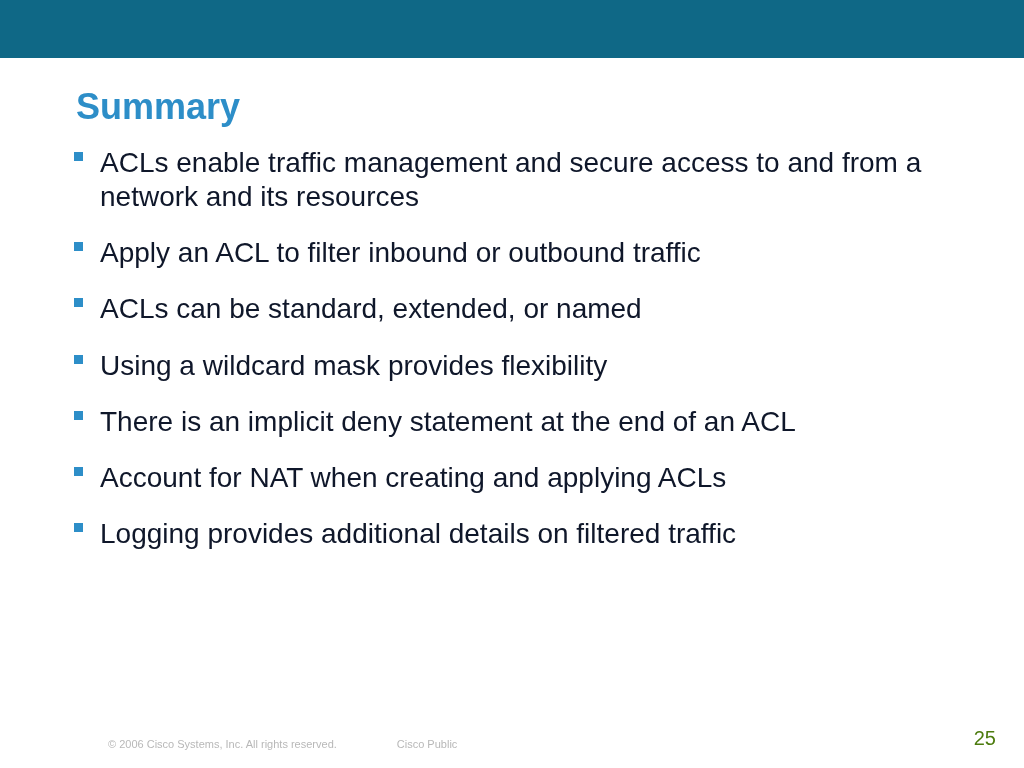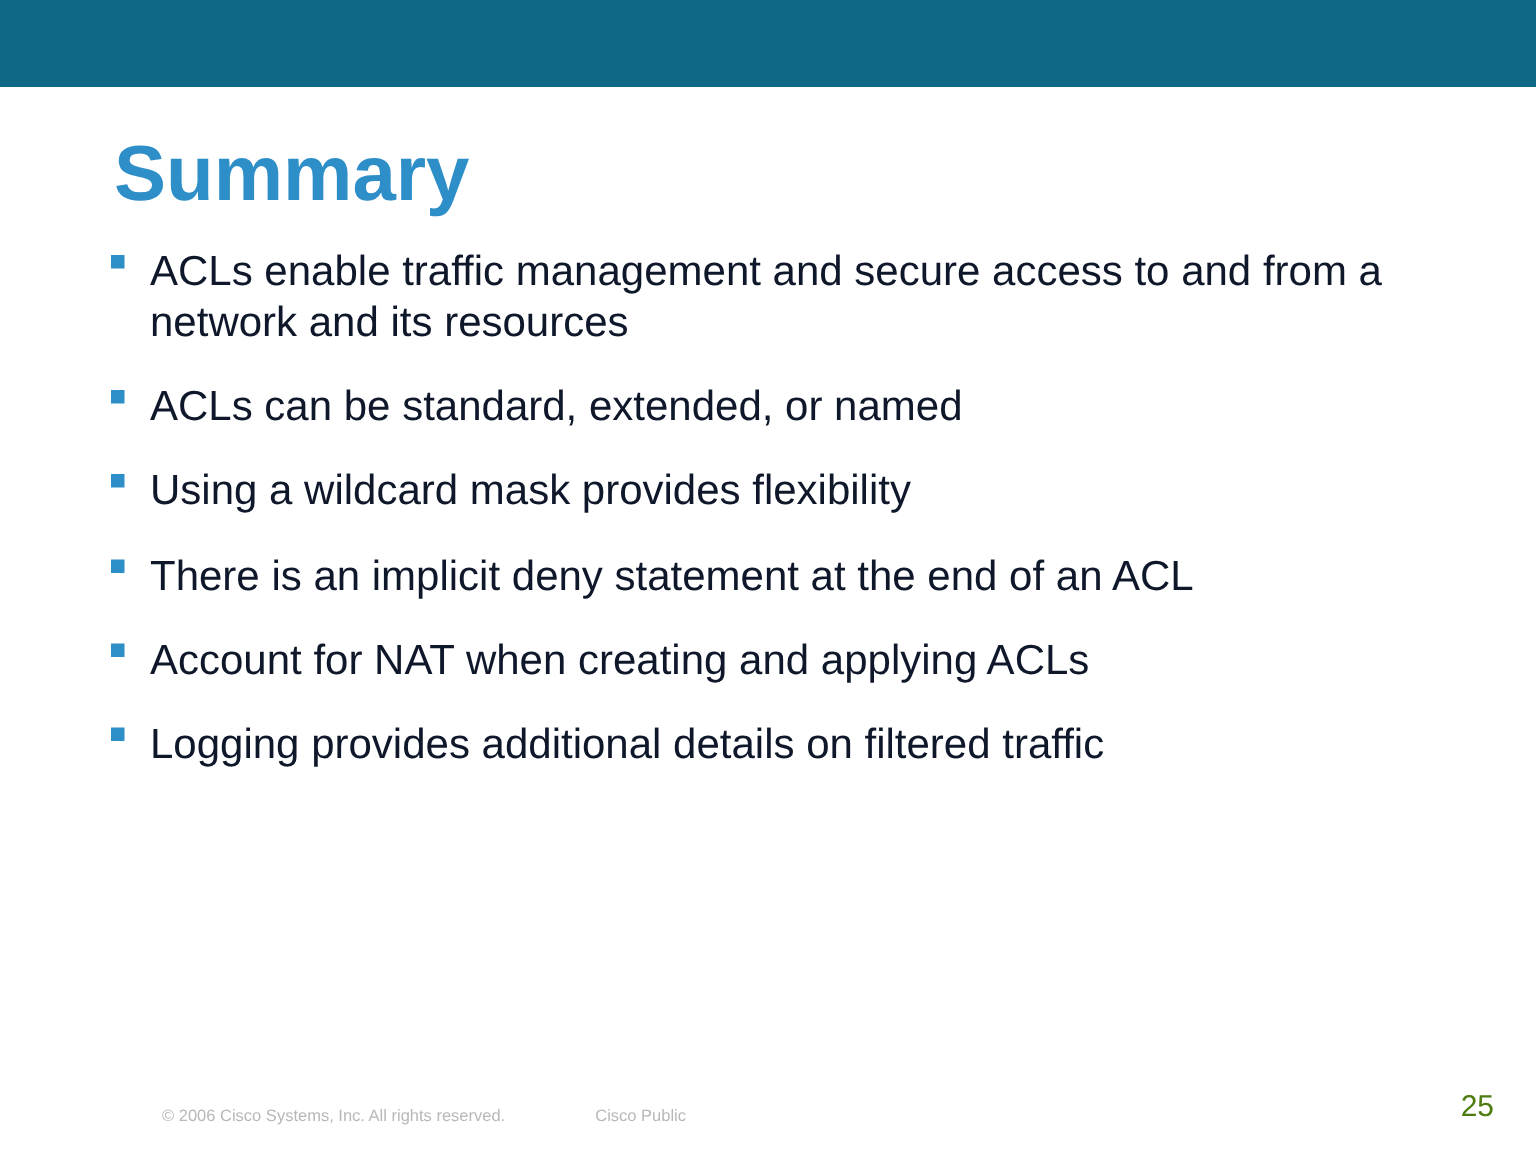--- a/index.html
+++ b/index.html
@@ -1,20 +1,20 @@
 <!DOCTYPE html>
 <html><head>
   <meta charset="utf-8">
   <style>
     * { margin: 0; padding: 0; box-sizing: border-box; }
     html, body { width: 1024px; height: 768px; font-family: Arial, Helvetica, sans-serif; background: #ffffff; overflow: hidden; }
     .slide { width: 1024px; height: 768px; position: relative; background: #ffffff; }
     .top-band { width: 100%; height: 58px; background: #0f6886; }
     .content { padding: 28px 72px 0 72px; }
-    .title { color: #2d8ec8; font-size: 52px; font-weight: bold; margin-bottom: 18px; margin-left: 4px; }
+    .title { color: #2d8ec8; font-size: 36px; font-weight: bold; margin-bottom: 18px; margin-left: 4px; }
     ul.bullets { list-style: none; }
     ul.bullets li { position: relative; padding-left: 28px; font-size: 28px; line-height: 1.22; color: #0f172a; margin-bottom: 22px; }
     ul.bullets li::before {
       content: "";
       position: absolute;
       left: 2px;
       top: 6px;
       width: 9px;
       height: 9px;
       background: #2d8ec8;
@@ -26,20 +26,21 @@
   </style>
 </head>
 <body>
 
 <div class="slide">
   <div class="top-band"></div>
   <div class="content">
     <h1 class="title">Summary</h1>
     <ul class="bullets">
       <li>ACLs enable traffic management and secure access to and from a network and its resources</li>
+      <li>Apply an ACL to filter inbound or outbound traffic</li>
       <li>ACLs can be standard, extended, or named</li>
       <li>Using a wildcard mask provides flexibility</li>
       <li>There is an implicit deny statement at the end of an ACL</li>
       <li>Account for NAT when creating and applying ACLs</li>
       <li>Logging provides additional details on filtered traffic</li>
     </ul>
   </div>
   <div class="footer">
     <span class="copyright">© 2006 Cisco Systems, Inc. All rights reserved.</span>
     <span class="label">Cisco Public</span>

